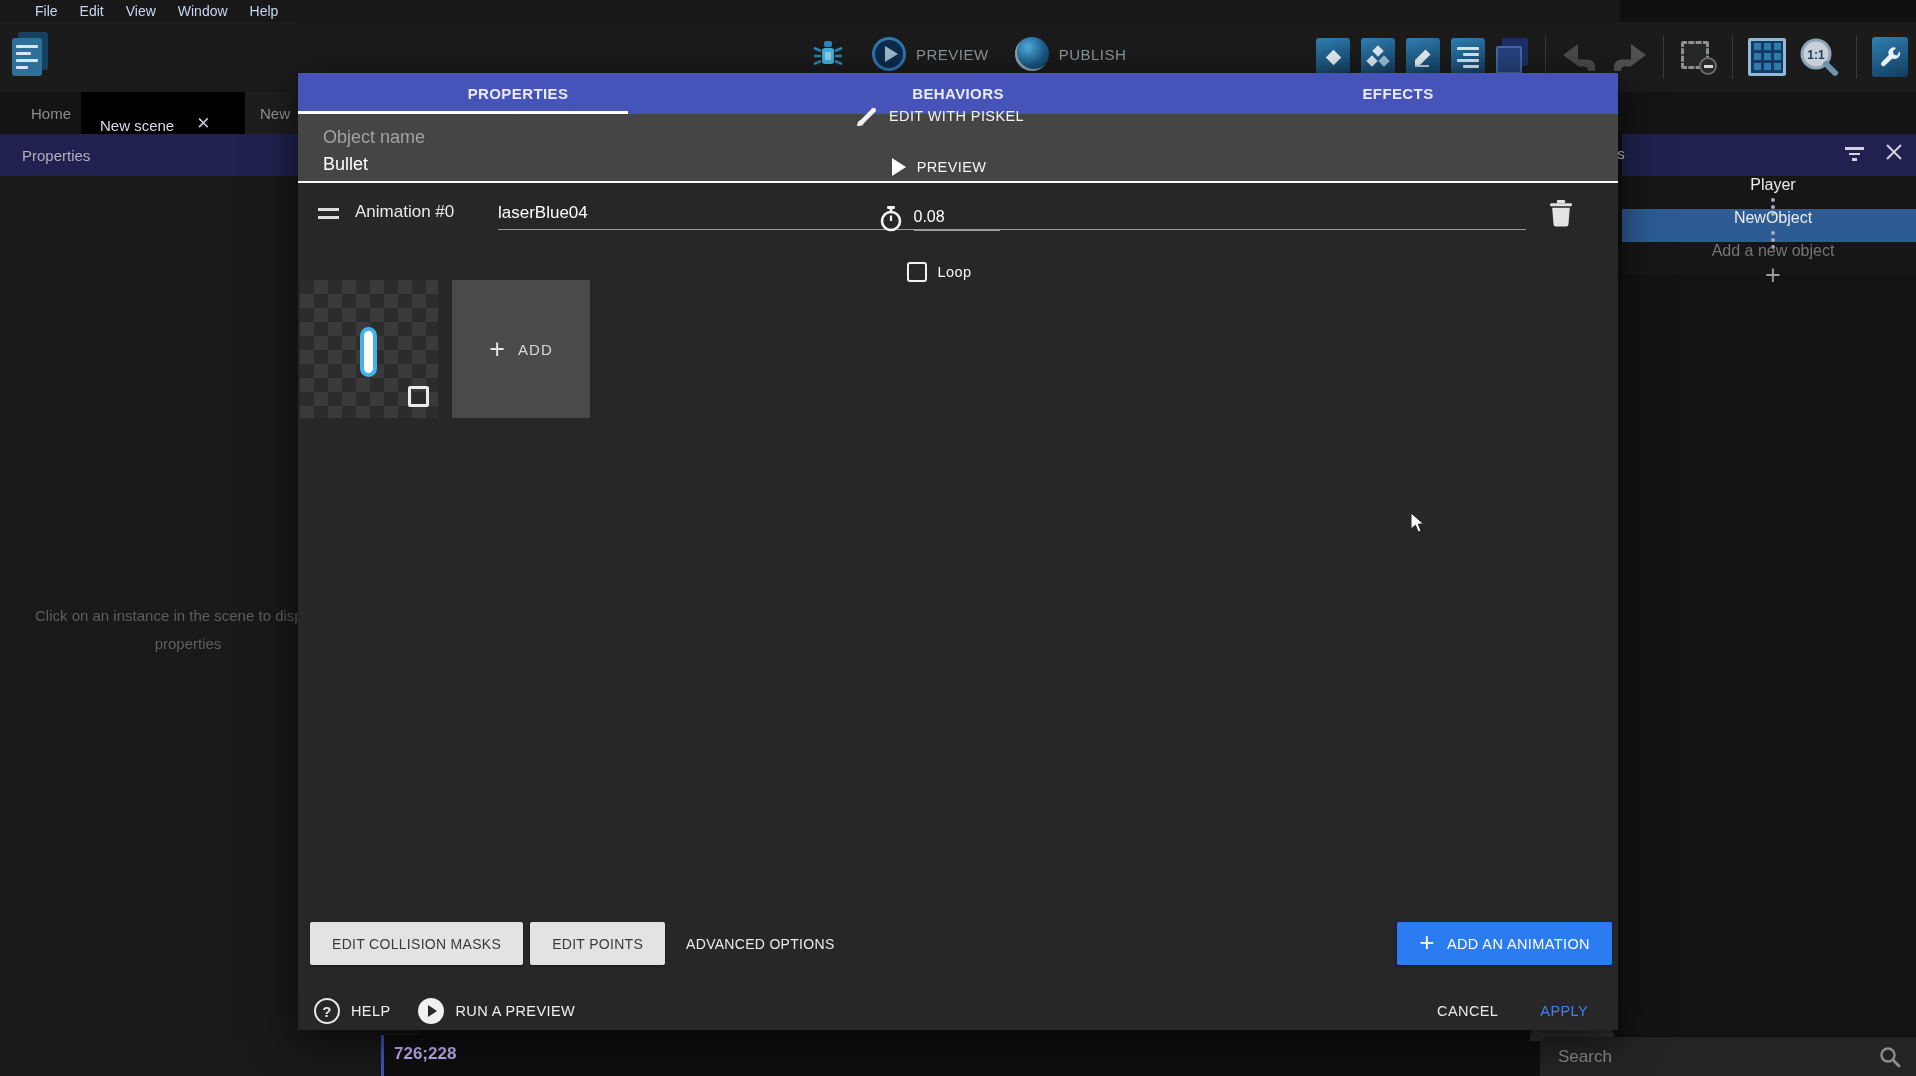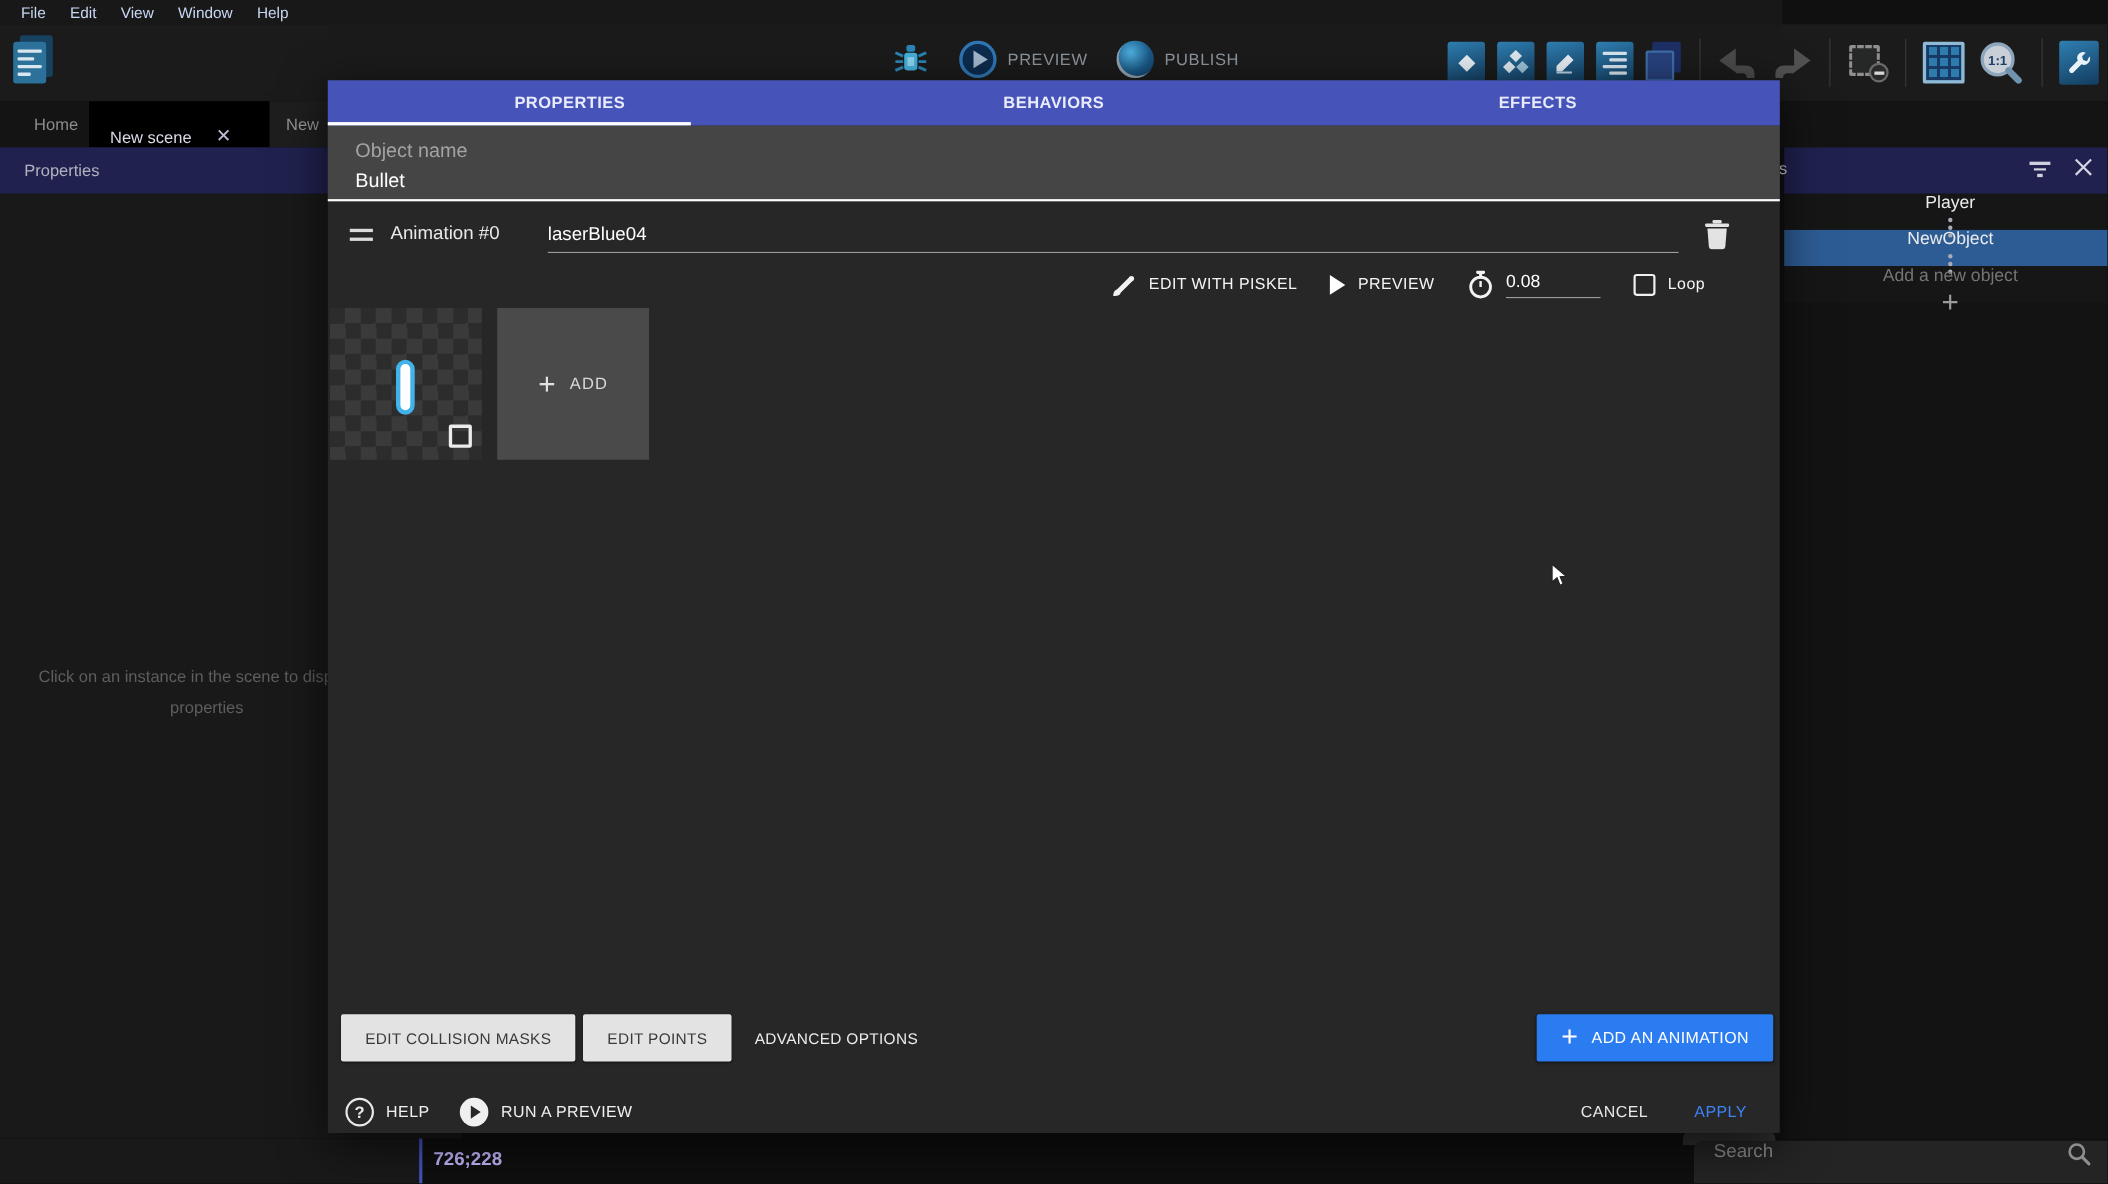--- a/index.html
+++ b/index.html
@@ -1,21 +1,21 @@
 <!DOCTYPE html>
 <html><head>
 <meta charset="utf-8">
 <style>
   * { margin:0; padding:0; box-sizing:border-box; }
   html,body { width:1916px; height:1076px; background:#101010; overflow:hidden;
     font-family:"Liberation Sans", sans-serif; position:relative; }
 
   
   .menubar { position:absolute; left:0; top:0; width:1620px; height:22px; background:#181818;
-    display:flex; align-items:center; padding-left:8px; z-index:2; }
+    display:flex; align-items:center; padding-left:24px; z-index:2; }
   .menu-item { color:#c8d6f4; font-size:14px; padding:0 11px; cursor:default; }
 
   
   .toolbar { position:absolute; left:0; top:22px; width:1916px; height:70px; background:#1b1b1b; z-index:2; }
   .pm-icon { position:absolute; left:12px; top:10px; width:38px; height:46px; }
   .pm-icon .back { position:absolute; left:6px; top:0; width:30px; height:38px; background:#16425f; border-radius:3px; }
   .pm-icon .front { position:absolute; left:0; top:6px; width:30px; height:38px; background:#2b7199; border-radius:3px;
     display:flex; flex-direction:column; justify-content:center; gap:4px; padding:0 4px; }
   .pm-icon .front i { display:block; height:3px; background:#d7e6ef; border-radius:1px; }
   .pm-icon .front i:nth-child(2){width:70%;} .pm-icon .front i:nth-child(4){width:55%;}
@@ -88,21 +88,21 @@
   .name-strip input { display:block; margin-top:6px; width:600px; background:transparent; border:none; outline:none;
     color:#ffffff; font-size:18px; font-family:inherit; }
   .anim-row { position:relative; height:36px; margin-top:13px;padding-left:46px; }
   .drag-handle { position:absolute; left:20px; top:12px; width:21px; }
   .drag-handle i { display:block; height:3px; background:#dcdcdc; margin-bottom:5px; }
   .anim-title { position:absolute; left:57px; top:6px; color:#e9e9e9; font-size:17px; }
   .anim-name-input { position:absolute; left:200px; top:0; width:1028px; height:34px; background:transparent;
     border:none; outline:none; border-bottom:1px solid #9c9c9c; color:#fff; font-size:17px; font-family:inherit; }
   .trash-btn { position:absolute; left:1250px; top:3px; width:26px; height:28px; }
   .controls-row { position:absolute; top:163px; left:0; right:0; height:46px; display:flex; align-items:center;
-    justify-content:flex-end; gap:30px; padding-right:68px; color:#f5f5f5; font-size:14.5px; letter-spacing:.4px; }
+    justify-content:flex-end; gap:30px; padding-right:38px; color:#f5f5f5; font-size:14.5px; letter-spacing:.4px;flex-direction:column; }
   .ctl-group { display:flex; align-items:center; gap:11px; }
   .play-tri { width:0; height:0; border-left:14px solid #fff; border-top:9px solid transparent; border-bottom:9px solid transparent; }
   .dur-input { width:86px; background:transparent; border:none; outline:none; border-bottom:1px solid #9c9c9c;
     color:#fff; font-size:16px; font-family:inherit; padding-bottom:4px; }
   .loop-box { width:20px; height:20px; border:2px solid #f0f0f0; border-radius:3px; }
   .thumbs { position:absolute; top:207px; left:2px; display:flex; gap:14px; }
   .tile { width:138px; height:138px; position:relative; }
   .tile.checker { background:repeating-conic-gradient(#3a3a3a 0 25%, #2c2c2c 0 50%); background-size:28px 28px; }
   .capsule { position:absolute; left:60px; top:47px; width:17px; height:50px; background:#ffffff;
     border:4px solid #41b3ea; border-radius:10px; }
@@ -144,21 +144,21 @@
   .kebab i { width:4px; height:4px; border-radius:50%; background:#a9abb5; }
   .rp-plus { font-size:27px; font-weight:400; color:#9b9b9b; }
 
   
   .statusbar { position:absolute; left:0; top:1035px; width:1916px; height:41px; background:#0f0f0f; z-index:4; }
   .sb-left { position:absolute; left:0; top:0; width:381px; height:41px; background:#191919; }
   .sb-accent { position:absolute; left:381px; top:0; width:3px; height:41px; background:#4353bb; }
   .coords { position:absolute; left:394px; top:9px; color:#c4b5fd; font-size:17px; font-weight:600; }
   .search-notch { position:absolute; left:1530px; top:-6px; width:84px; height:12px; background:#2f2f2f; border-radius:6px 6px 0 0; z-index:6; }
   .search-zone { position:absolute; left:1540px; top:2px; width:376px; height:39px; background:#242424;
-    border-top-left-radius:8px; display:flex; align-items:flex-start; padding:0 14px 0 18px; z-index:6;gap:14px; }
+    border-top-left-radius:8px; display:flex; align-items:center; padding:0 14px 0 18px; z-index:6;gap:14px; }
   .search-zone input { flex:1; background:transparent; border:none; outline:none; color:#cfcfcf; font-size:17px; font-family:inherit; }
   .search-zone input::placeholder { color:#8b8b8b; }
 
   
   .cursor { position:absolute; left:1410px; top:512px; z-index:20; }
 </style>
 </head>
 <body>
 
 <div class="menubar">

